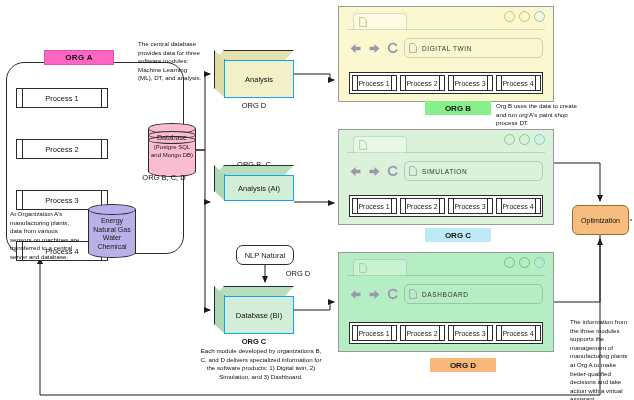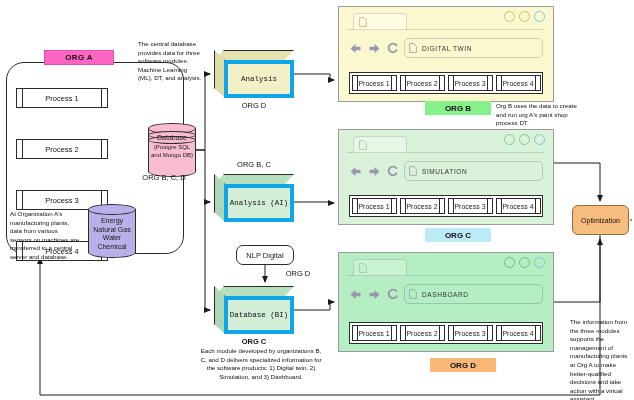--- a/index.html
+++ b/index.html
@@ -79,39 +79,39 @@
   #util .cap, #util .bot { background:#b8b0e8; }
   #util-text {
     left:88px; top:217px; width:48px;
     text-align:center; line-height:8.5px; font-size:7px;
   }
 
   
   .box3d { position:absolute; }
   .box3d .front {
     position:absolute; left:10px; top:10px; right:0; bottom:0;
-    border:4px solid #0ea5e9;
-    display:flex; align-items:center; justify-content:center;
-    font-size:7.5px; color:#111;font-family:Liberation Mono, monospace;
+    border:1px solid #0ea5e9;
+    display:flex; align-items:center; justify-content:center;
+    font-size:7.5px; color:#111;
   }
 
   
   .box3d .lid {
     position:absolute; left:0; top:0; width:100%; height:11px;
     border:1px solid #2b2b2b;
     clip-path: polygon(0 100%, 10px 0, 100% 0, calc(100% - 10px) 100%);
   }
   .box3d .lft {
     position:absolute; left:0; top:0; width:11px; height:100%;
     border:1px solid #2b2b2b;
     clip-path: polygon(0 0, 100% 10px, 100% 100%, 0 calc(100% - 10px));
   }
 
   #analysis { left:214px; top:50px; width:80px; height:48px; }
-  #analysisAI { left:214px; top:174px; width:80px; height:48px; }
+  #analysisAI { left:214px; top:165px; width:80px; height:36px; }
   #analysisBI { left:214px; top:286px; width:80px; height:48px; }
 
   .cap-lbl {
     position:absolute; text-align:center; font-size:7.5px; color:#111;
   }
 
   #nlp {
     left:236px; top:245px; width:58px; height:20px;
     background:#ffffff; border:1px solid #2b2b2b; border-radius:7px;
     display:flex; align-items:center; justify-content:center; font-size:7.5px;
@@ -276,21 +276,21 @@
 </div>
 <div class="cap-lbl" style="left:214px; top:101px; width:80px;">ORG D</div>
 
 <div class="cap-lbl" style="left:214px; top:160px; width:80px;">ORG B, C</div>
 <div class="box3d" id="analysisAI">
   <div class="lid" style="background:#b8dfbd;"></div>
   <div class="lft" style="background:#aed7b4;"></div>
   <div class="front" style="background:#d2eed6;">Analysis (AI)</div>
 </div>
 
-<div class="abs" id="nlp">NLP Digital</div>
+<div class="abs" id="nlp">NLP Natural</div>
 <div class="cap-lbl" style="left:270px; top:269px; width:56px;">ORG D</div>
 
 <div class="box3d" id="analysisBI">
   <div class="lid" style="background:#b8dfbd;"></div>
   <div class="lft" style="background:#aed7b4;"></div>
   <div class="front" style="background:#d2eed6;">Database (BI)</div>
 </div>
 <div class="cap-lbl" style="left:214px; top:337px; width:80px; font-weight:bold;">ORG C</div>
 <div class="note" style="left:198px; top:347px; width:126px; text-align:center;">Each module developed by organizations B, C, and D delivers specialized information for the software products: 1) Digital twin, 2) Simulation, and 3) Dashboard.</div>
 

